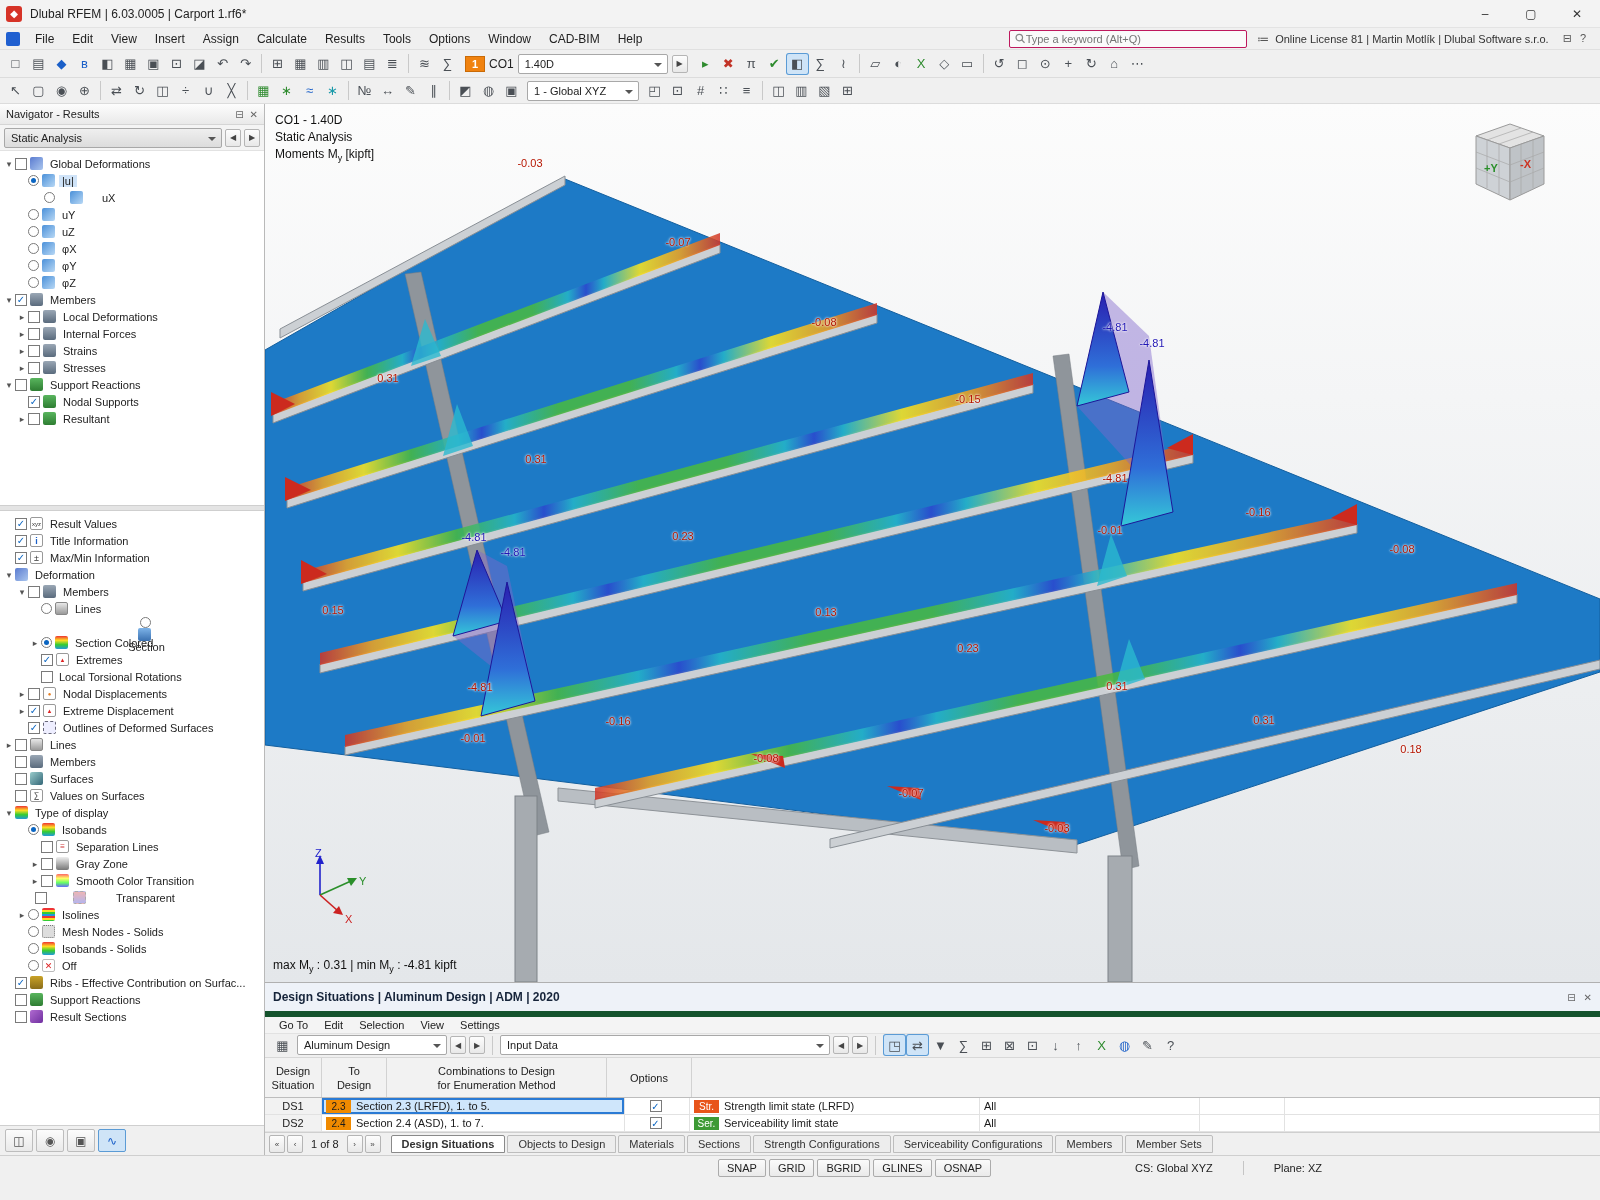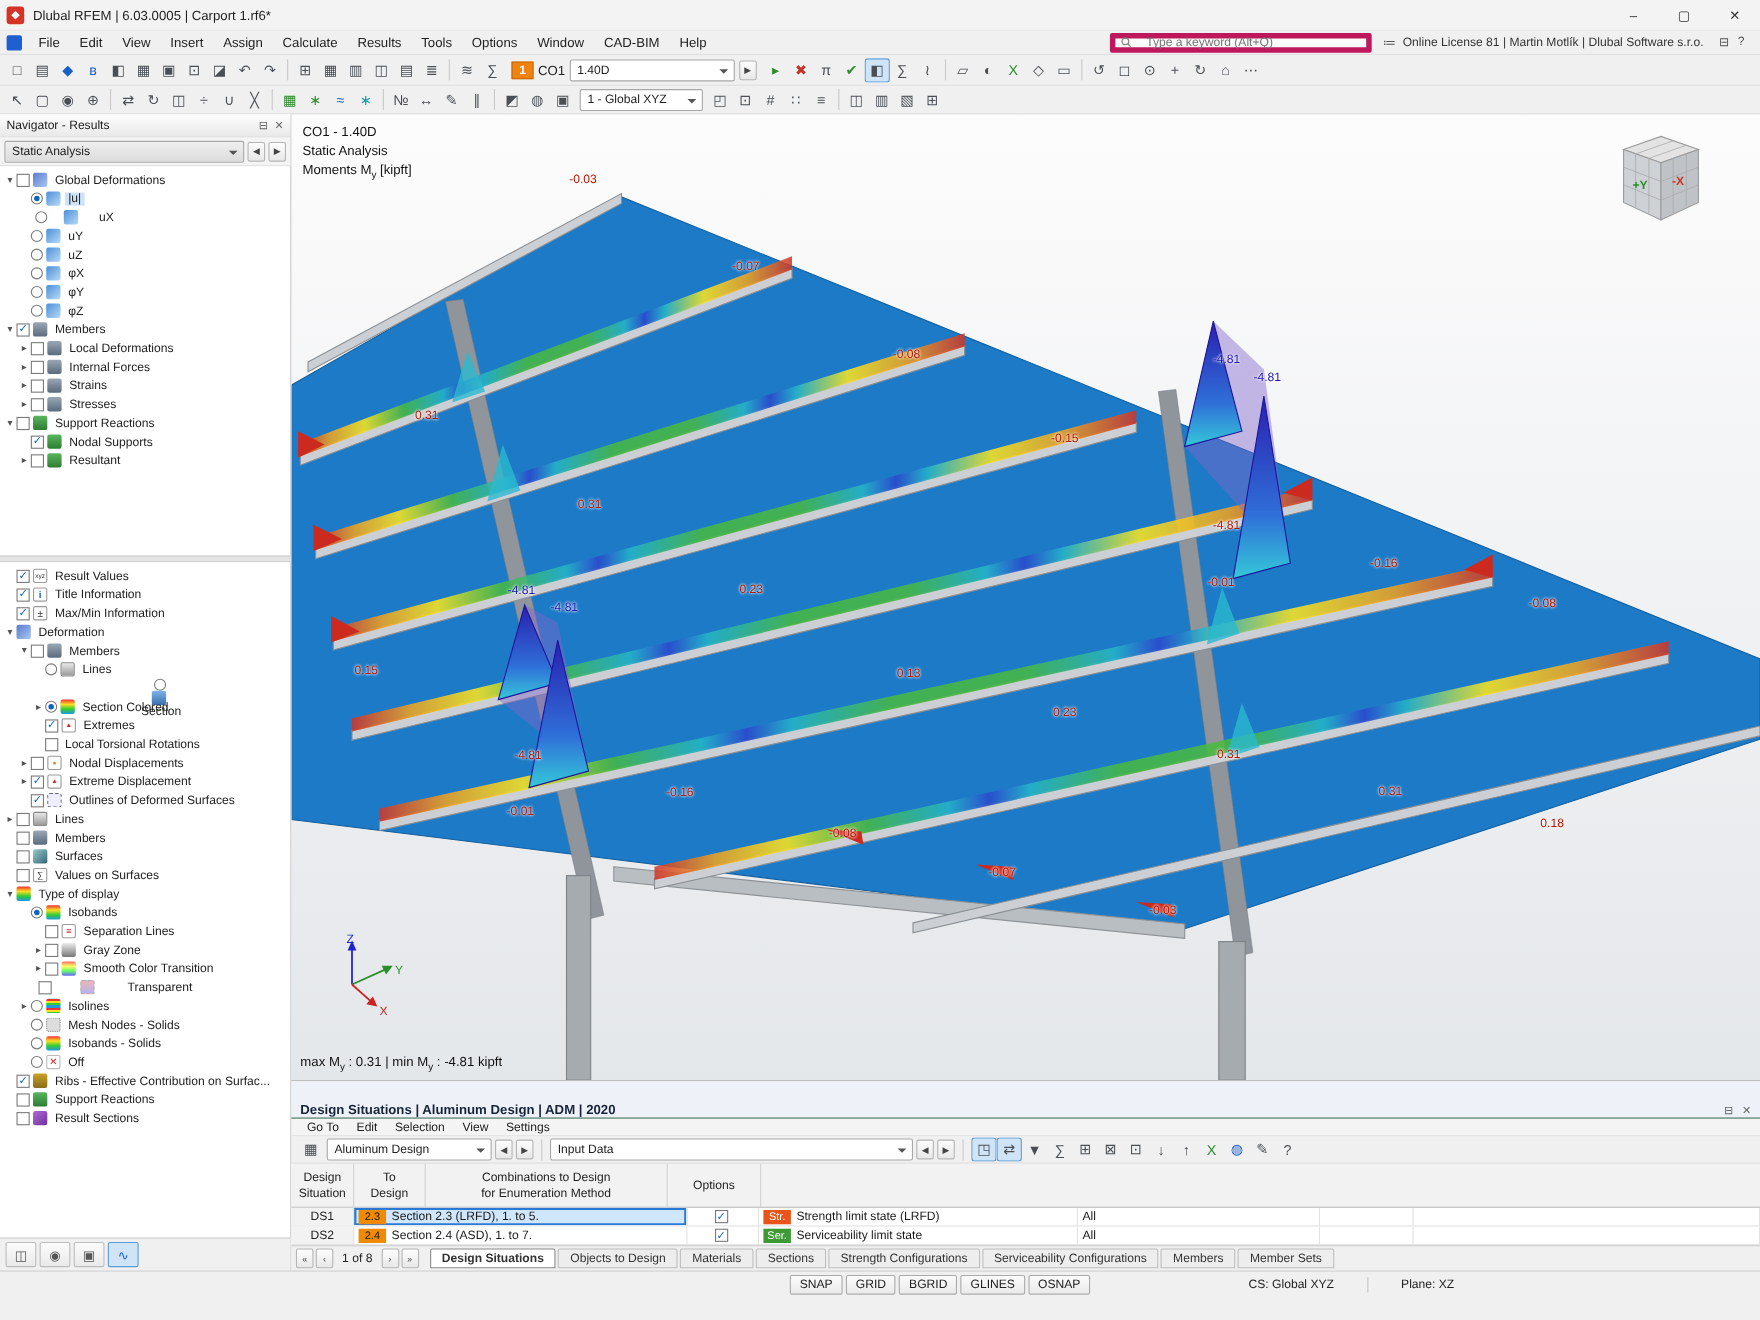--- a/index.html
+++ b/index.html
@@ -7,21 +7,21 @@
 body{position:relative;background:#f0f0f0;font-size:12px;color:#1a1a1a;}
 .titlebar{position:absolute;left:0;top:0;width:1600px;height:28px;background:#f3f3f3;border-bottom:1px solid #e3e3e3;display:flex;align-items:center;padding-left:6px;}
 .applogo{width:16px;height:16px;background:#d63327;border-radius:3px;color:#fff;font-size:10px;display:flex;align-items:center;justify-content:center;margin-right:8px;}
 .tb-title{font-size:12px;color:#222;}
 .tb-controls{margin-left:auto;display:flex;height:28px;}
 .tb-controls span{width:46px;display:flex;align-items:center;justify-content:center;font-size:12px;color:#333;}
 .menubar{position:absolute;left:0;top:28px;width:1600px;height:22px;background:#f0f0f0;display:flex;align-items:center;border-bottom:1px solid #e0e0e0;padding:0 6px;}
 .appmenu-ic{width:14px;height:14px;background:#1f5fd0;border-radius:2px;margin-right:6px;}
 #menu-items{display:flex;height:22px;}
 .menu-item{padding:0 9px;display:flex;align-items:center;font-size:12px;color:#222;cursor:default;}
-.searchbox{display:flex;align-items:center;width:238px;height:18px;background:#fafafa;border:5px solid #be185d;border-radius:2px;margin-left:auto;padding:0 5px;color:#8a8a8a;font-size:11px;gap:13px;}
+.searchbox{display:flex;align-items:center;width:238px;height:18px;background:#fafafa;border:1px solid #be185d;border-radius:2px;margin-left:auto;padding:0 5px;color:#8a8a8a;font-size:11px;gap:0;}
 .searchbox input{border:0;background:transparent;outline:none;width:100%;font-size:11px;color:#555;}
 .lic-ic{margin:0 6px 0 10px;color:#555;font-size:12px;}
 .license{font-size:11px;color:#333;white-space:nowrap;}
 .mb-end{display:flex;gap:8px;margin:0 8px 0 14px;color:#555;font-size:11px;}
 .toolbar{position:absolute;left:0;width:1600px;background:#f0f0f0;display:flex;align-items:center;padding:0 4px;border-bottom:1px solid #dcdcdc;}
 #toolbar1{top:50px;height:28px;}
 #toolbar2{top:78px;height:26px;}
 .tbi{width:23px;height:22px;display:inline-flex;align-items:center;justify-content:center;font-size:13px;color:#4a4f55;border-radius:3px;cursor:default;flex:0 0 auto;}
 .tbi.act{background:#cfe4f7;box-shadow:inset 0 0 0 1px #5b9bd5;}
 .cgreen{color:#2e8b2e}.cred{color:#c23327}.cblue{color:#1a5fc8}.cteal{color:#1898a8}
@@ -88,21 +88,21 @@
 .vp-status{position:absolute;left:8px;bottom:8px;font-size:12px;color:#111;}
 sub{font-size:9px;}
 .mlabels{position:absolute;left:0;top:0;width:100%;height:100%;pointer-events:none;}
 .mlabel{position:absolute;transform:translate(-50%,-50%);font-size:11px;text-shadow:0 0 2px #fff,0 0 3px #fff;white-space:nowrap;}
 .mred{color:#b51500;}
 .mblue{color:#2016b4;}
 .axes{position:absolute;left:30px;bottom:55px;}
 .navcube{position:absolute;right:42px;top:14px;}
 
 .designpanel{position:absolute;left:265px;top:982px;width:1335px;height:173px;background:#f0f0f0;border-top:1px solid #b0b0b0;display:flex;flex-direction:column;}
-.dp-head{height:37px;background:#eef2f8;border-bottom:1px solid #14532d;display:flex;align-items:flex-end;padding:0 8px;font-size:12px;font-weight:bold;color:#16243a;}
+.dp-head{height:37px;background:#eef2f8;border-bottom:6px solid #14532d;display:flex;align-items:center;padding:0 8px;font-size:12px;font-weight:bold;color:#16243a;}
 .dp-head .ph-controls{margin-left:auto;display:flex;gap:8px;color:#666;font-weight:normal;font-size:10px;}
 .dp-menu{height:18px;display:flex;align-items:center;padding:0 6px;background:#f4f4f4;border-bottom:1px solid #e2e2e2;}
 .dp-menu-item{padding:0 8px;font-size:11px;color:#222;}
 .dp-toolbar{height:27px;display:flex;align-items:center;padding:0 6px;gap:3px;background:#f0f0f0;border-bottom:1px solid #d8d8d8;}
 .dc-combo{width:150px;}
 .id-combo{width:330px;}
 .dtable{flex:1;background:#fff;display:flex;flex-direction:column;font-size:11px;}
 .dt-head{display:flex;height:40px;background:#f2f2f2;border-bottom:1px solid #bdbdbd;}
 .dhc{display:flex;flex-direction:column;align-items:center;justify-content:center;border-right:1px solid #d2d2d2;line-height:14px;text-align:center;color:#222;}
 .c0{width:57px;}.c1{width:303px;}.c2{width:65px;}.c3{width:290px;}.c4{width:220px;}.c5{width:85px;}.c6{flex:1;}
@@ -291,21 +291,21 @@
         <span class="cb"></span>
         <span class="tico ic-def"></span>
         <span class="tlabel">Global Deformations</span>
       </div>
       <div class="trow sel" style="padding-left: 16px;">
         <span class="exp"></span>
         <span class="rb on"></span>
         <span class="tico ic-res"></span>
         <span class="tlabel">|u|</span>
       </div>
-      <div class="trow" style="padding-left: 8px; gap: 12px;">
+      <div class="trow" style="padding-left: 20px; gap: 12px;">
         <span class="exp"></span>
         <span class="rb"></span>
         <span class="tico ic-res"></span>
         <span class="tlabel">uX</span>
       </div>
       <div class="trow" style="padding-left: 16px;">
         <span class="exp"></span>
         <span class="rb"></span>
         <span class="tico ic-res"></span>
         <span class="tlabel">uY</span>

